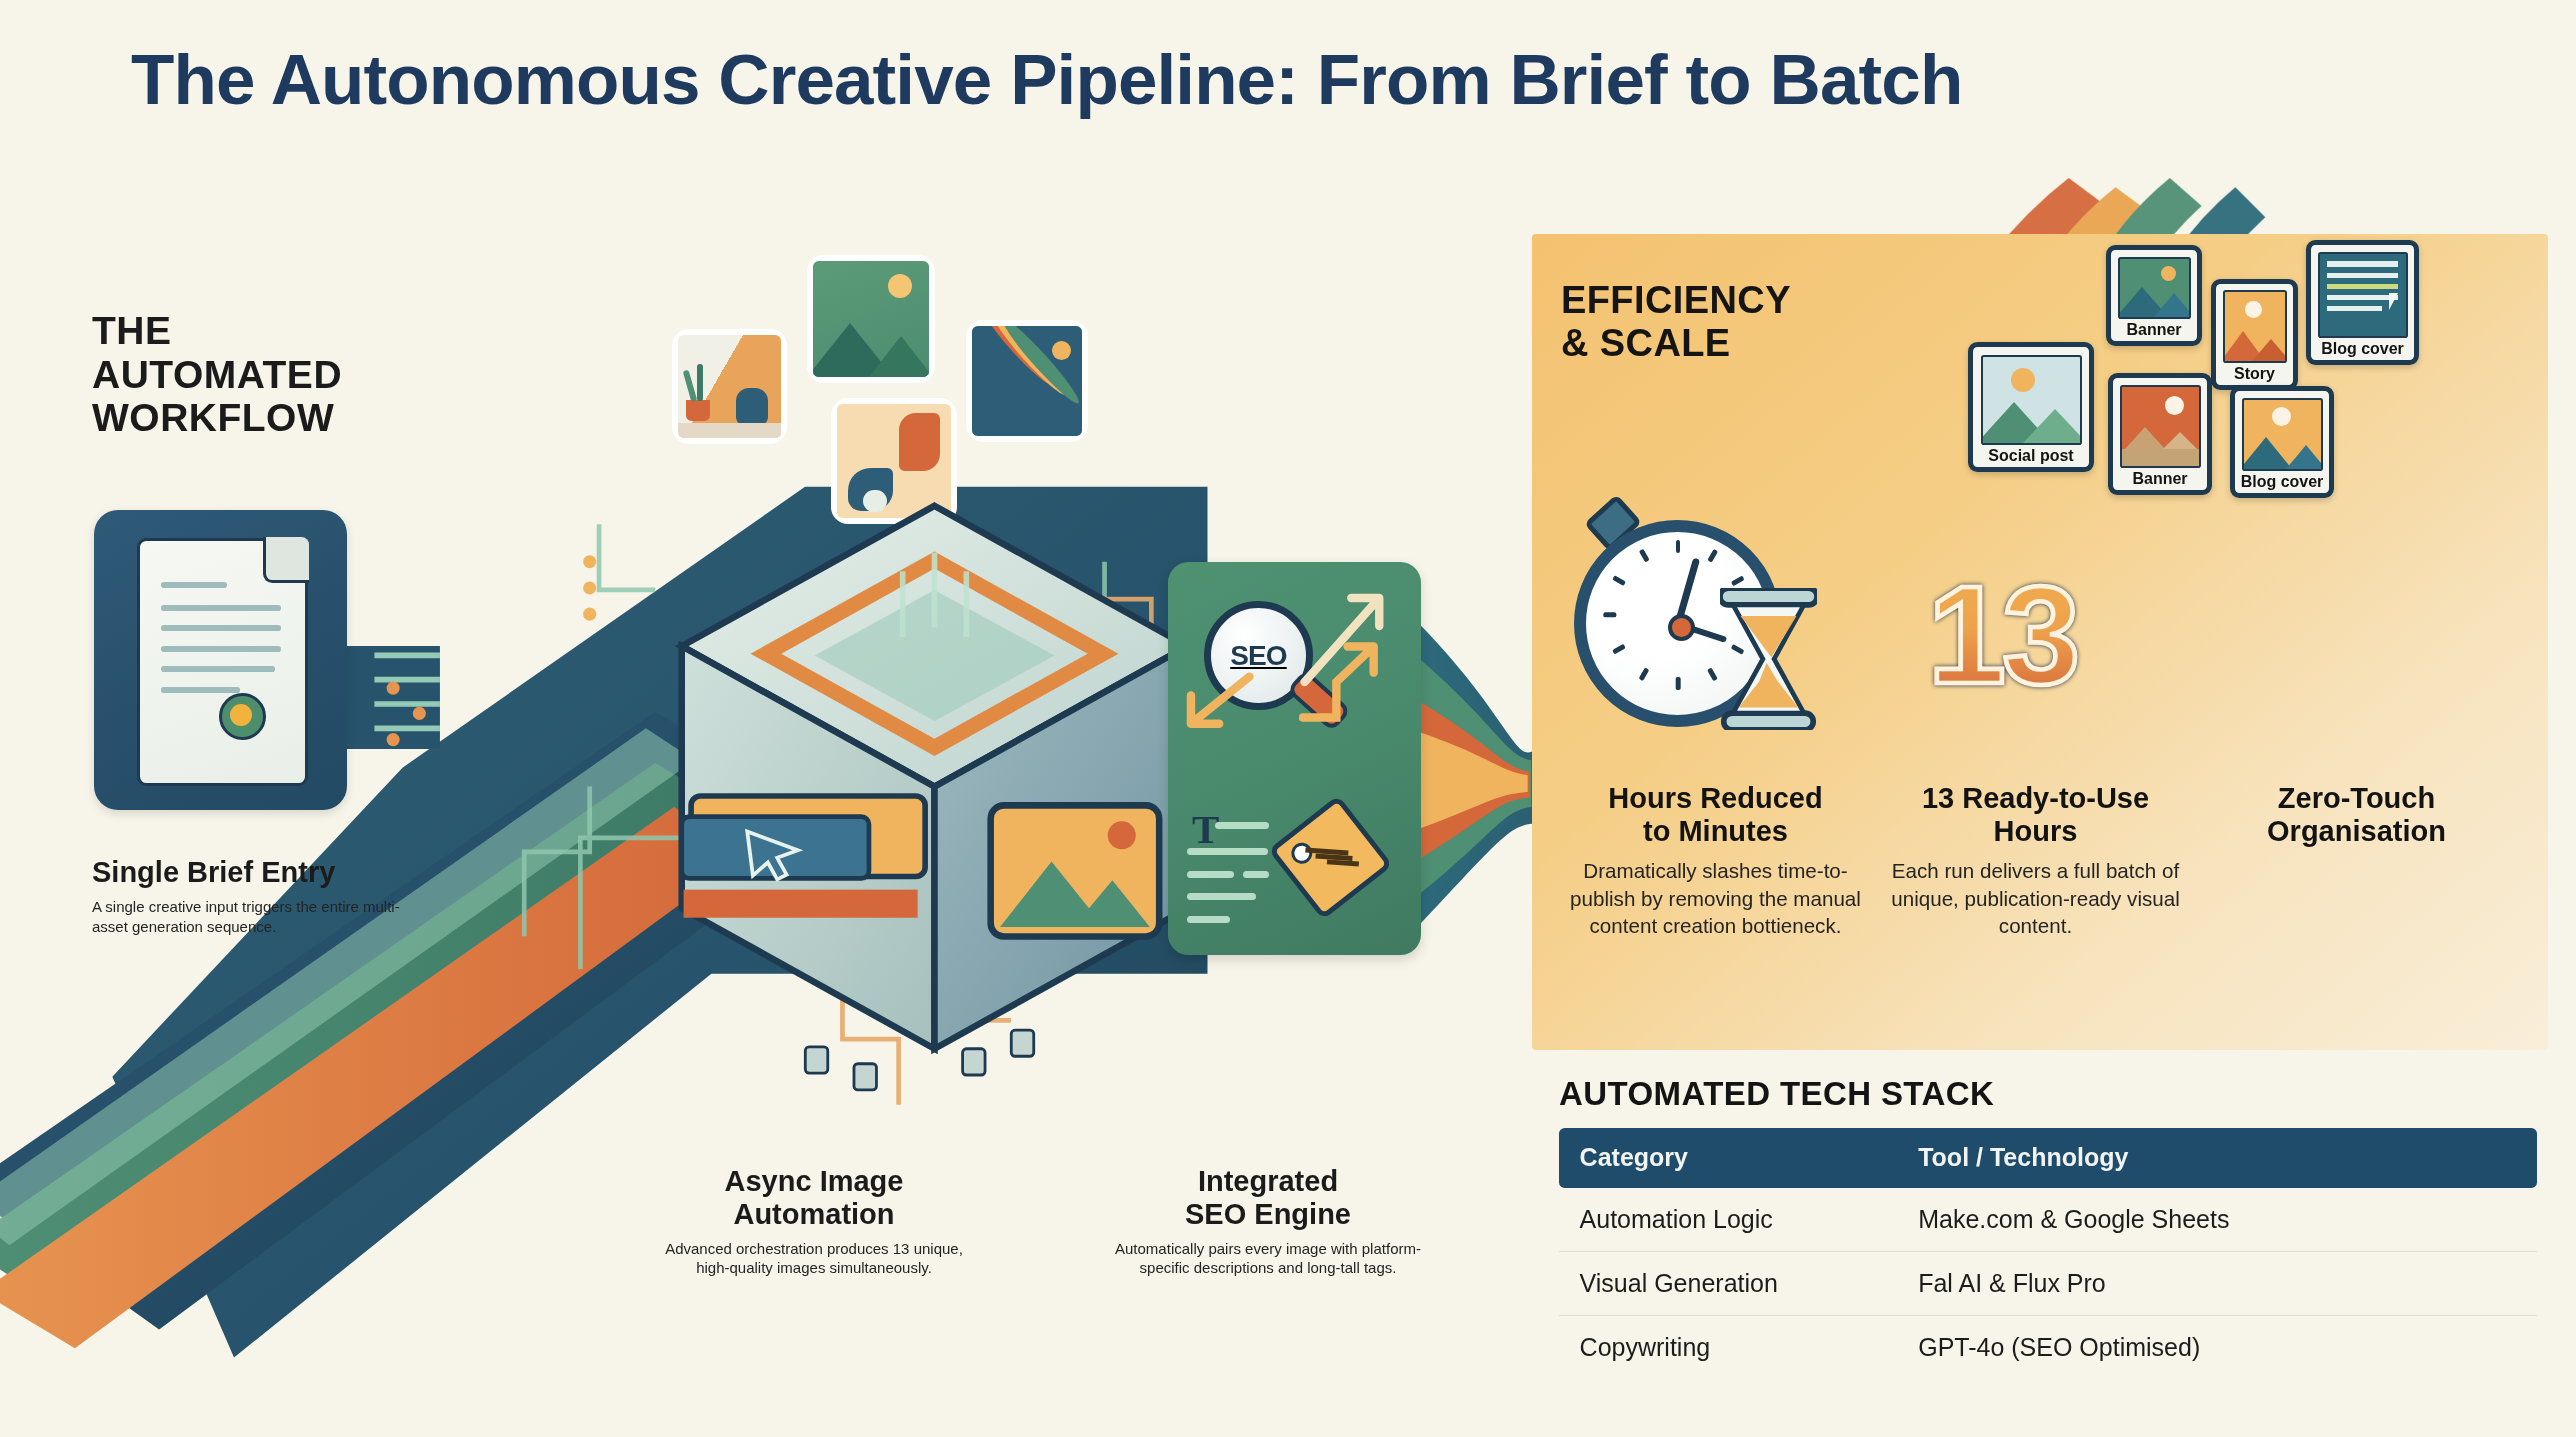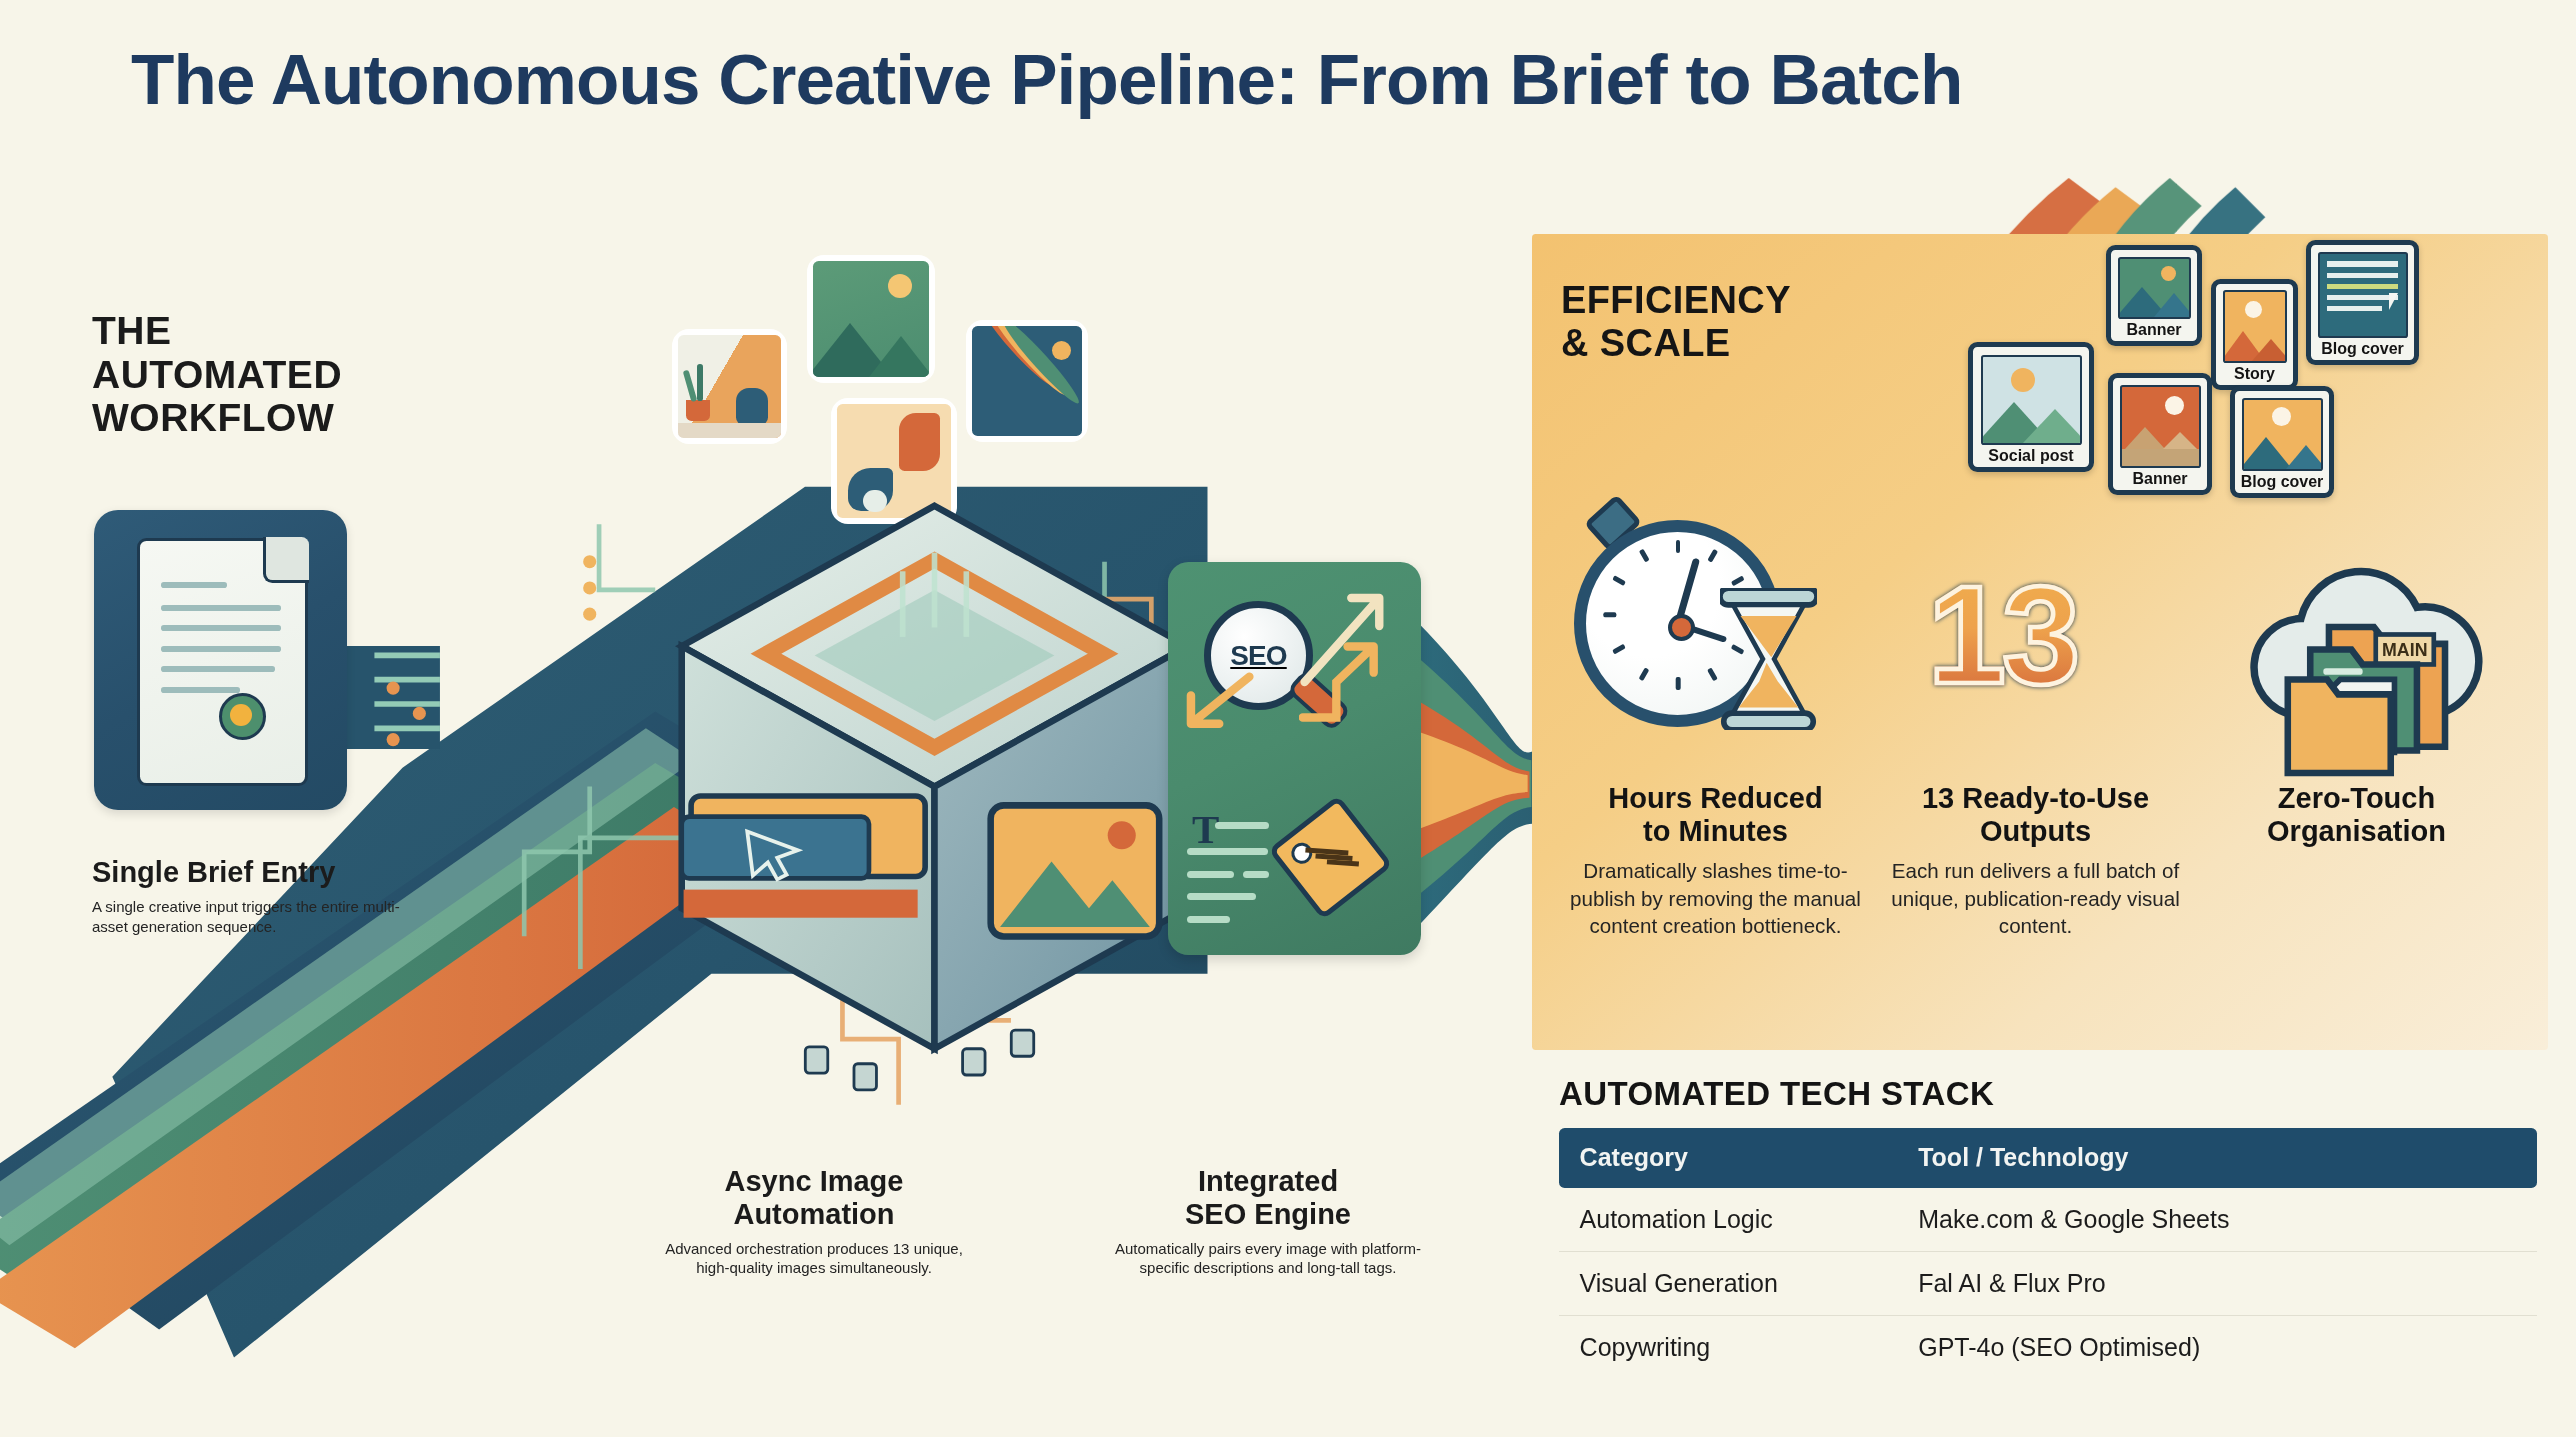--- a/index.html
+++ b/index.html
@@ -483,42 +483,20 @@
       <rect x="0" y="0" width="104" height="18" rx="9" fill="#bcd6d6" stroke="#1e3a50" stroke-width="6"></rect>
       <rect x="4" y="134" width="96" height="18" rx="9" fill="#bcd6d6" stroke="#1e3a50" stroke-width="6"></rect>
       <path d="M14,18 L90,18 L58,76 L90,134 L14,134 L46,76 Z" fill="#f4f7f3" stroke="#1e3a50" stroke-width="5"></path>
       <path d="M22,30 L82,30 L55,74 Z" fill="#f0b45f"></path>
       <path d="M50,80 L62,100 L84,128 L20,128 L42,100 Z" fill="#f0b45f"></path>
     </svg>
   </div>
 
   <div id="num13">13</div>
 
-  <div class="ill" id="cloud-group">
-    <svg viewBox="0 0 300 250" width="281" height="234">
-      <path d="M58,172 a52,52 0 0 1 8,-103 a66,66 0 0 1 124,-12 a50,50 0 0 1 16,115 z" fill="#e4ecea" stroke="#1e3a50" stroke-width="8"></path>
-
-      <path d="M96,78 l48,0 l14,18 l62,0 l0,110 l-124,0 z" fill="#eda352" stroke="#1e3a50" stroke-width="7"></path>
-
-      <rect x="146" y="86" width="62" height="32" fill="#f0d9a8" stroke="#1e3a50" stroke-width="5"></rect>
-      <text x="177" y="109" font-family="Liberation Sans, sans-serif" font-size="19" font-weight="bold" fill="#3b2f18" text-anchor="middle">MAIN</text>
-
-      <path d="M76,102 l44,0 l12,16 l58,0 l0,92 l-114,0 z" fill="#4f8f74" stroke="#1e3a50" stroke-width="7"></path>
-      <rect x="90" y="122" width="42" height="7" rx="3" fill="#d7ece0"></rect>
-
-      <path d="M108,134 l58,0 l0,78 l-74,0 l0,-62 z" fill="#f2f5f1" stroke="#1e3a50" stroke-width="6"></path>
-      <g fill="#2d6b7c">
-        <rect x="120" y="150" width="36" height="6" rx="3"></rect>
-        <rect x="120" y="164" width="36" height="6" rx="3"></rect>
-        <rect x="120" y="178" width="26" height="6" rx="3"></rect>
-      </g>
-
-      <path d="M52,134 l42,0 l12,16 l56,0 l0,84 l-110,0 z" fill="#f0b45f" stroke="#1e3a50" stroke-width="7"></path>
-    </svg>
-  </div>
 
   <div class="asset ill" id="asset-0">
     <div class="pic" style="background:#cfe2e4;">
       <div style="position:absolute;left:28px;top:11.2px;width:24px;height:24px;border-radius:50%;background:#f0b45f;"></div>
       <div style="position:absolute;left:-5.6px;bottom:0;width:0;height:0;border-left:37px solid transparent;border-right:37px solid transparent;border-bottom:41px solid #4f8f74;"></div>
       <div style="position:absolute;right:-7.5px;bottom:0;width:0;height:0;border-left:32px solid transparent;border-right:32px solid transparent;border-bottom:34px solid #6fae8c;"></div>
     </div>
     <div class="lbl">Social post</div>
   </div>
 
@@ -596,21 +574,21 @@
     <div class="ben-title">
       <div>Hours Reduced</div>
       <div>to Minutes</div>
     </div>
     <div class="ben-body">Dramatically slashes time-to-publish by removing the manual content creation bottieneck.</div>
   </div>
 
   <div class="benefit" id="ben-1">
     <div class="ben-title">
       <div>13 Ready-to-Use</div>
-      <div>Outputs</div>
+      <div>Hours</div>
     </div>
     <div class="ben-body">Each run delivers a full batch of unique, publication-ready visual content.</div>
   </div>
 
   <div class="benefit" id="ben-2">
     <div class="ben-title">
       <div>Zero-Touch</div>
       <div>Organisation</div>
     </div>
   </div>

